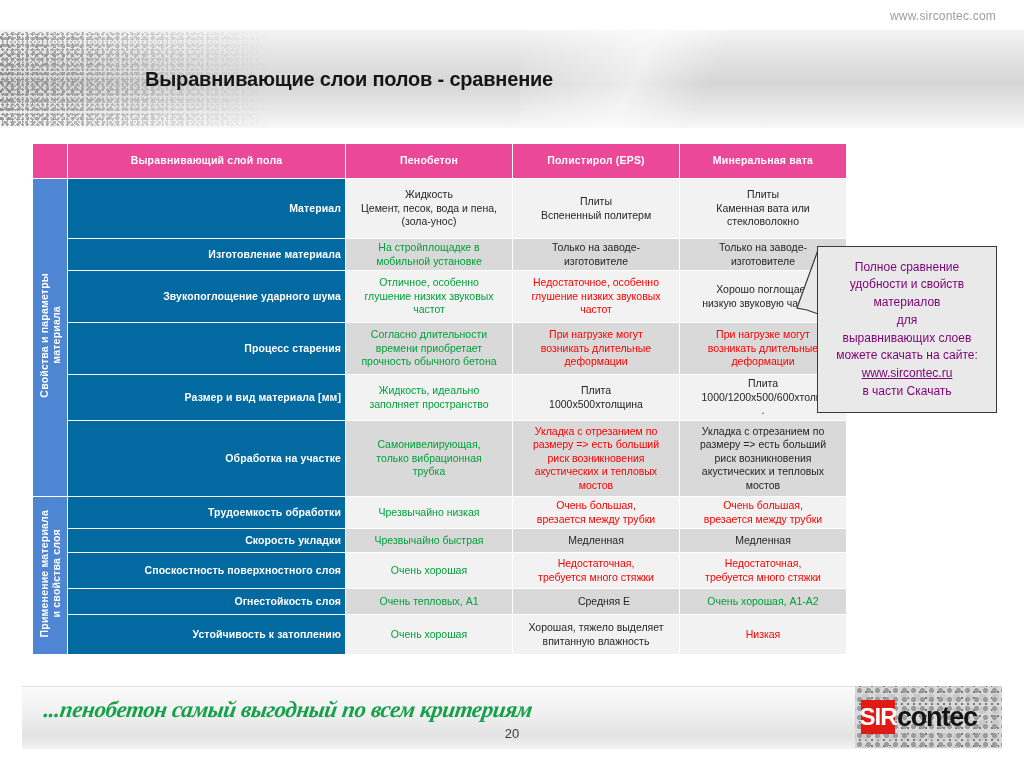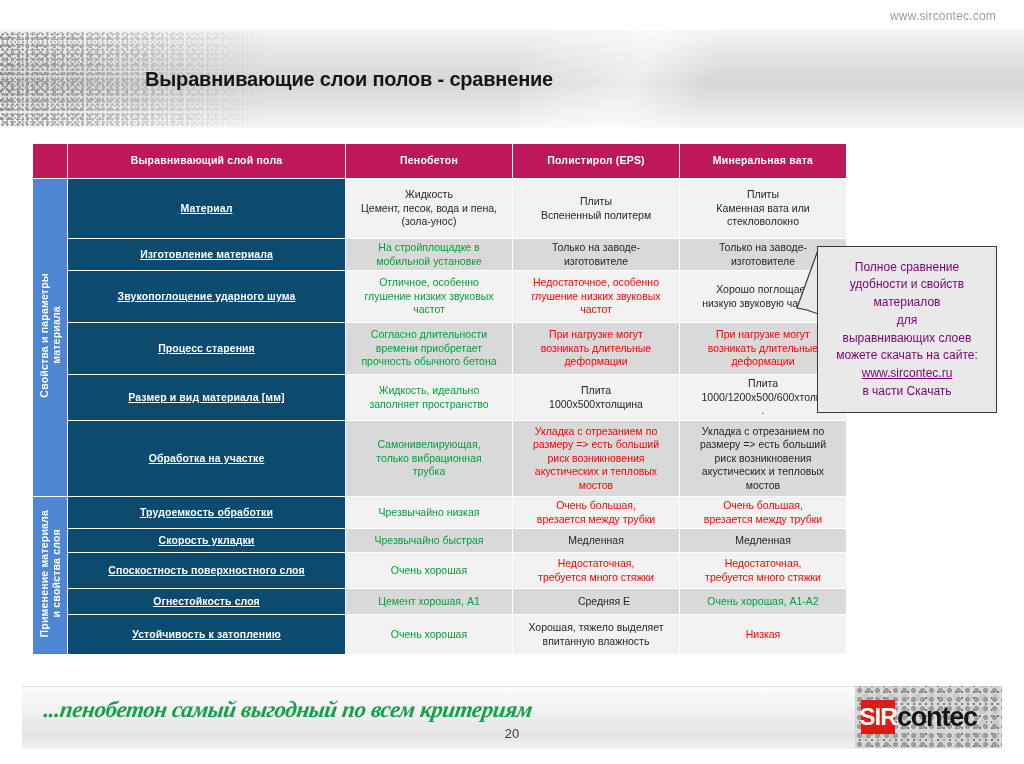--- a/index.html
+++ b/index.html
@@ -67,45 +67,44 @@
     background:#ffffff;
   }
   #comparison-table td,#comparison-table th{
     border:1px solid #ffffff;
     vertical-align:middle;
     padding:2px 4px;
     font-size:10.5px;
     line-height:1.28;
   }
   .colhead{
-    background:#be185d;color:#ffffff;font-weight:bold;
+    background:#ec4899;color:#ffffff;font-weight:bold;
     text-align:center;font-size:12px;height:30px;
     border:1px solid #ffffff;
     letter-spacing:.2px;
   }
   .grouplabel{
     background:#4e86d4;color:#ffffff;font-weight:bold;
     font-size:10.5px;text-align:center;
     width:26px;padding:0;
     border:1px solid #ffffff;
   }
   .grouplabel .vtxt{
     writing-mode:vertical-rl;
     transform:rotate(180deg);
     display:inline-block;
     white-space:pre-line;
     line-height:1.15;
     letter-spacing:.2px;
   }
   .rowlabel{
-    background:#0c4a6e;color:#ffffff;font-weight:bold;
-    font-size:11.5px;text-align:center;padding-left:9px;
+    background:#0369a1;color:#ffffff;font-weight:bold;
+    font-size:11.5px;text-align:right;padding-left:9px;
     border:1px solid #ffffff;
     letter-spacing:.1px;
-    text-decoration:underline;
   }
   .cell{
     text-align:center;
     font-family:"Liberation Sans","DejaVu Sans",sans-serif;
   }
   .cell.light{background:#f2f2f2;}
   .cell.dark{background:#d9d9d9;}
   .c-green{color:#00a13a;}
   .c-red{color:#ff0000;}
   .c-black{color:#262626;}
@@ -287,21 +286,21 @@
       <tr style="height: 36px;">
         <td class="rowlabel">Споскостность поверхностного слоя</td>
         <td class="cell light c-green" style="white-space: pre-line;">Очень хорошая</td>
         <td class="cell light c-red" style="white-space: pre-line;">Недостаточная,
 требуется много стяжки</td>
         <td class="cell light c-red" style="white-space: pre-line;">Недостаточная,
 требуется много стяжки</td>
       </tr>
       <tr style="height: 26px;">
         <td class="rowlabel">Огнестойкость слоя</td>
-        <td class="cell dark c-green" style="white-space: pre-line;">Цемент хорошая, А1</td>
+        <td class="cell dark c-green" style="white-space: pre-line;">Очень тепловых, А1</td>
         <td class="cell dark c-black" style="white-space: pre-line; padding-left: 20px;">Средняя Е</td>
         <td class="cell dark c-green" style="white-space: pre-line;">Очень хорошая, А1-А2</td>
       </tr>
       <tr style="height: 40px;">
         <td class="rowlabel">Устойчивость к затоплению</td>
         <td class="cell light c-green" style="white-space: pre-line;">Очень хорошая</td>
         <td class="cell light c-black" style="white-space: pre-line;">Хорошая, тяжело выделяет
 впитанную влажность</td>
         <td class="cell light c-red" style="white-space: pre-line;">Низкая</td>
       </tr>

